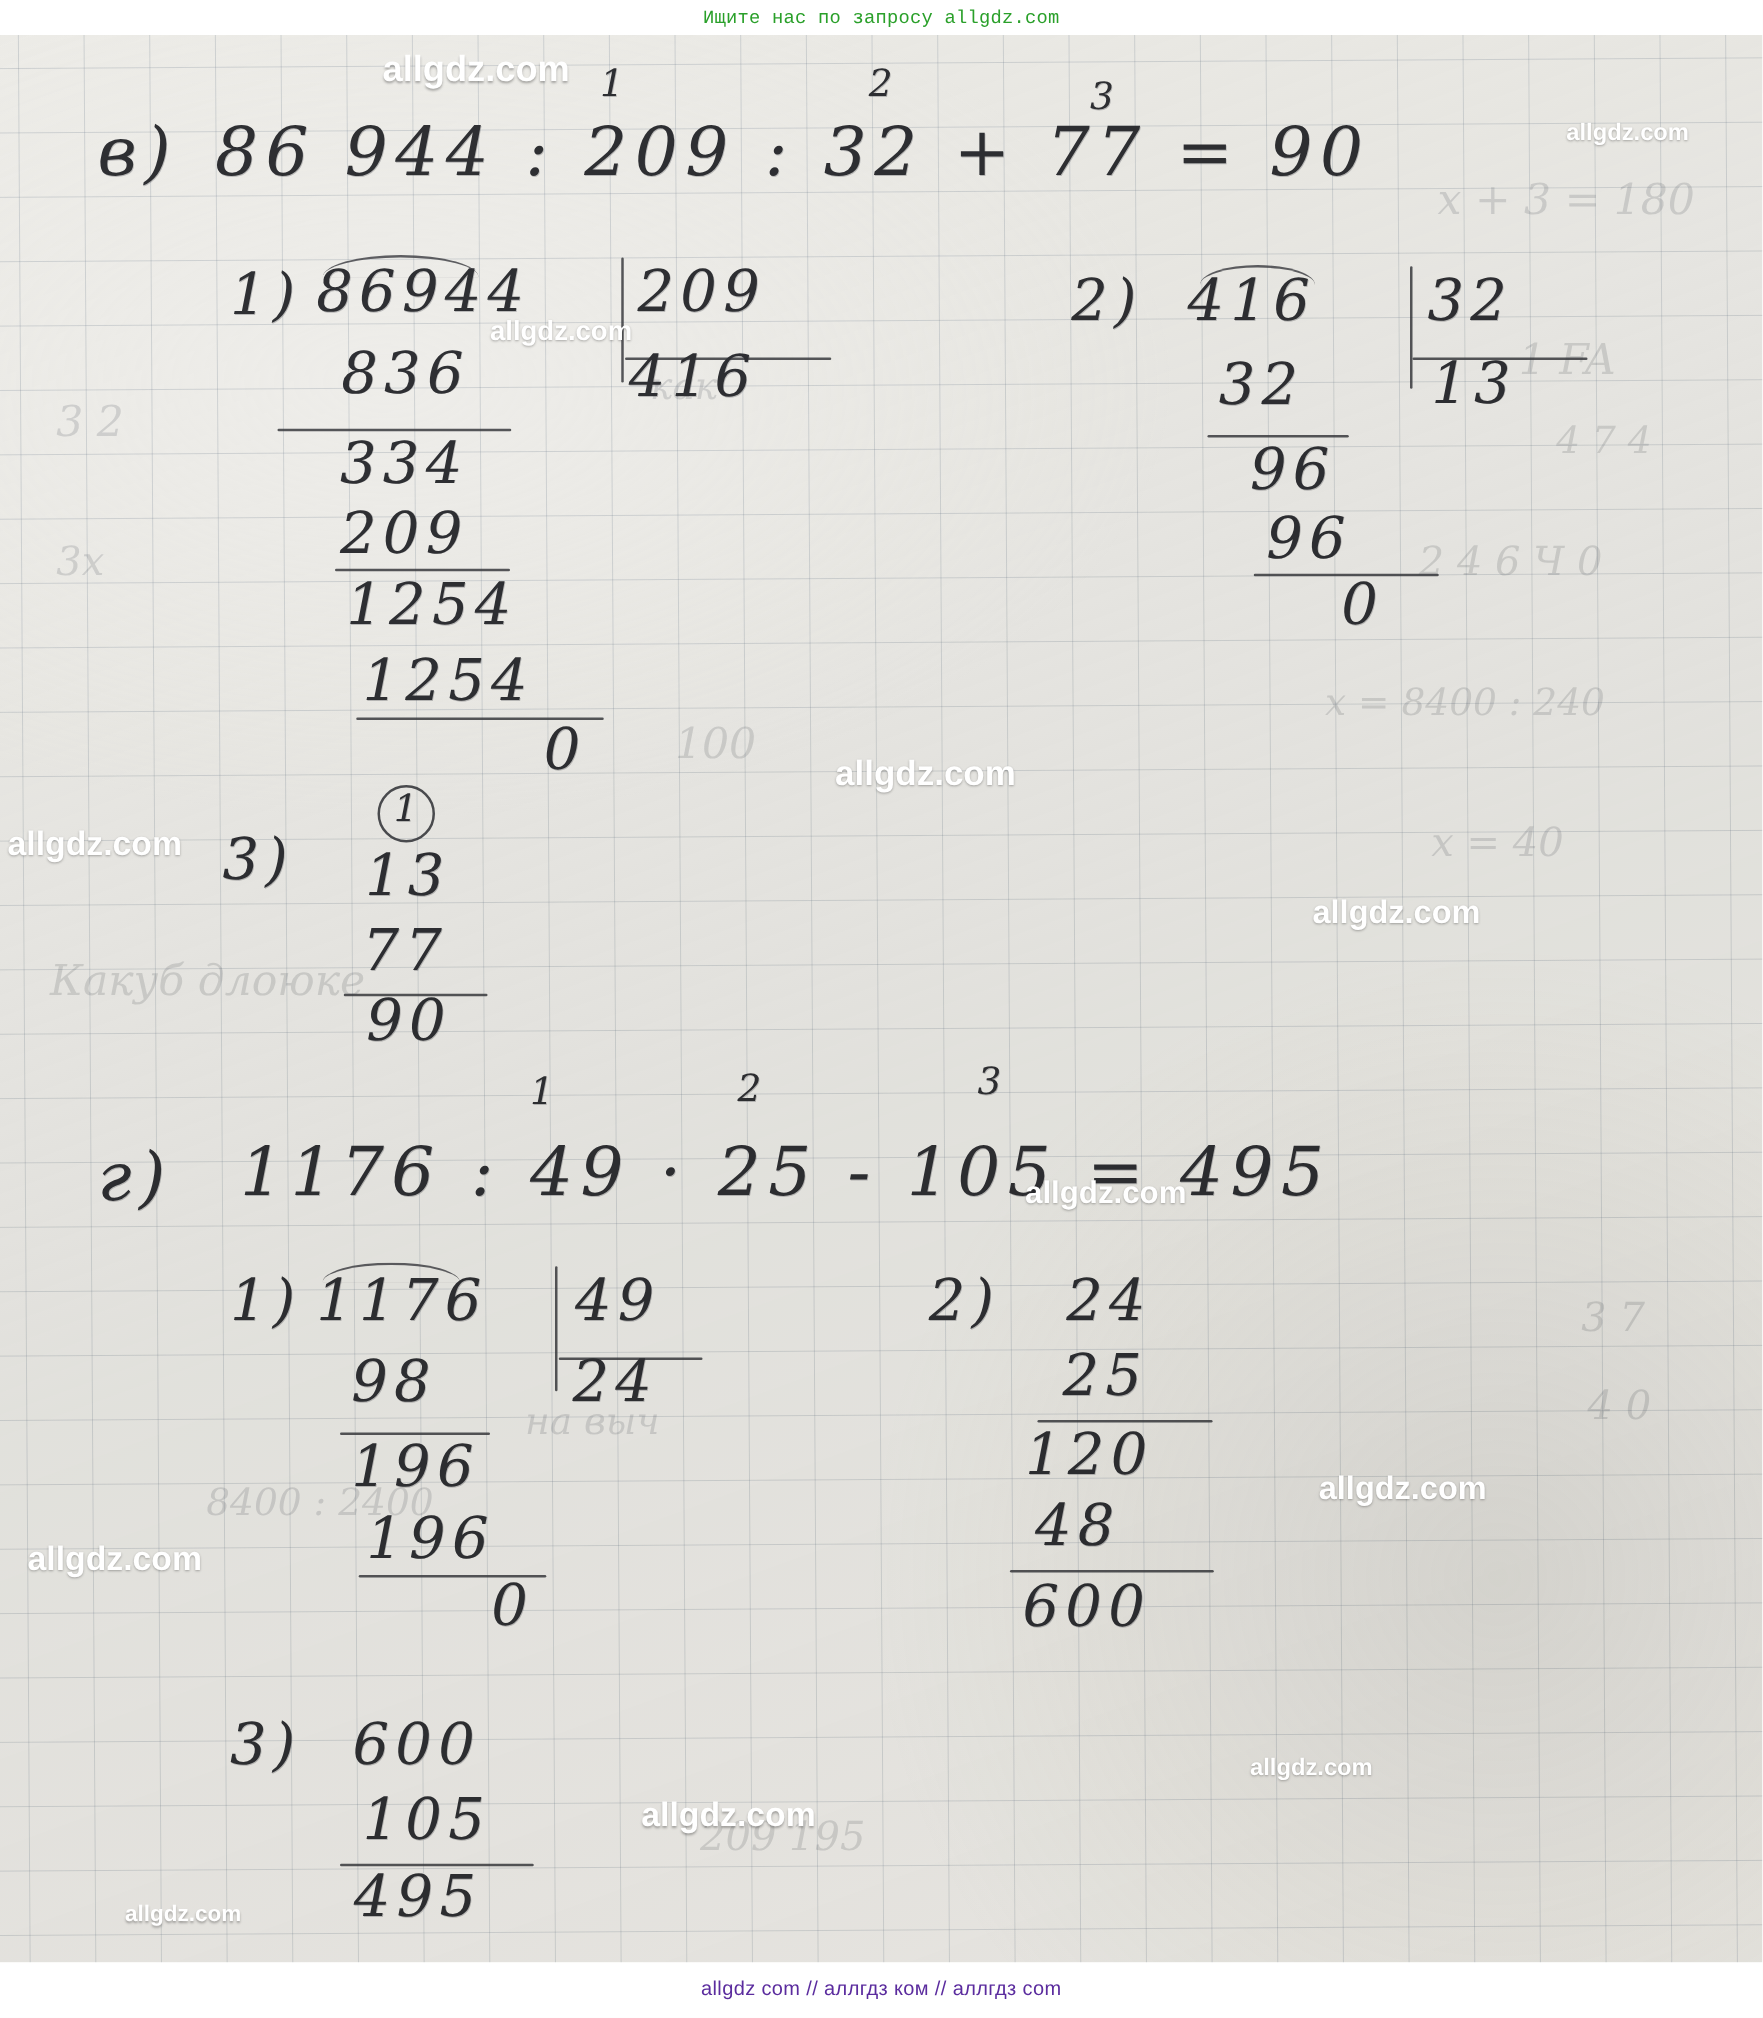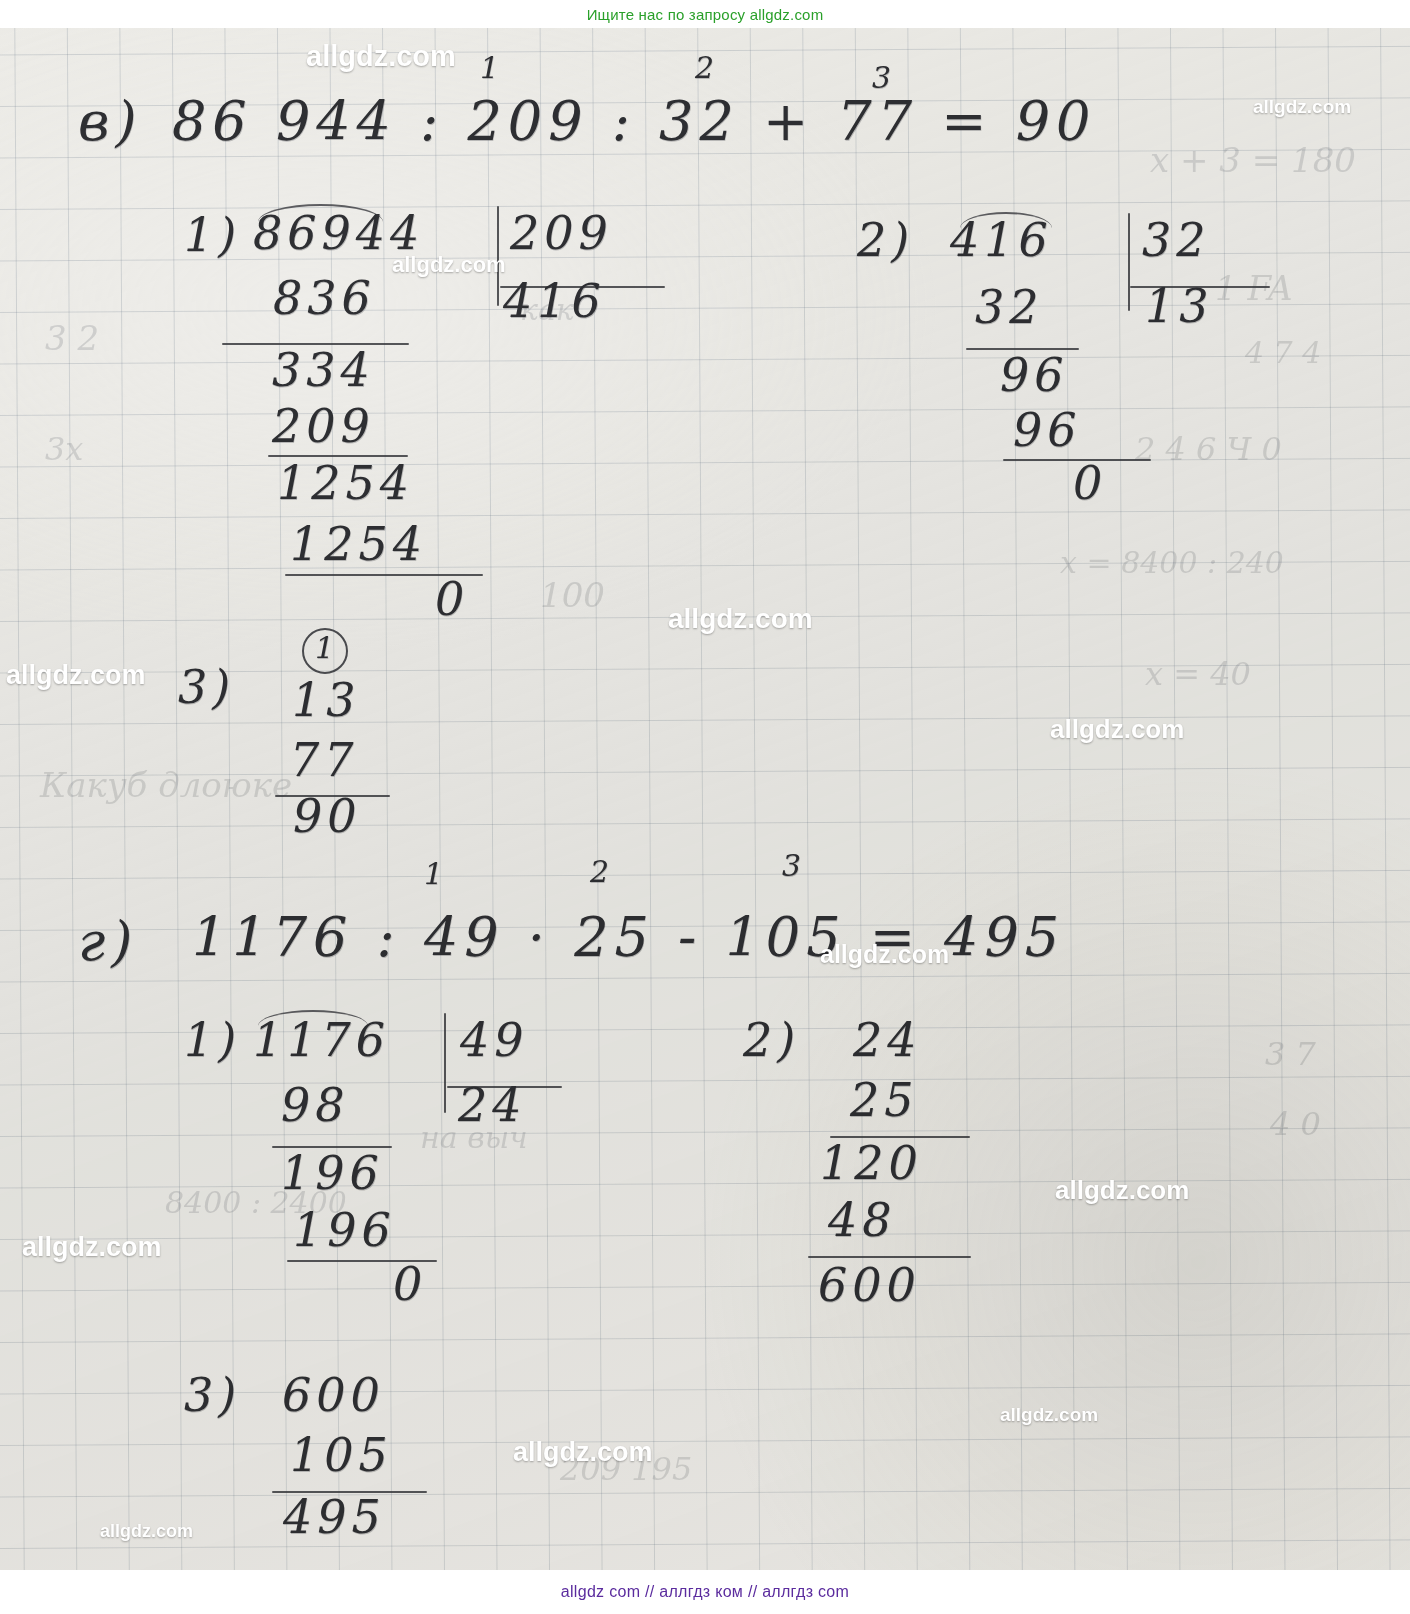--- a/index.html
+++ b/index.html
@@ -23,21 +23,21 @@
     height: 28px;
     background: #ffffff;
     display: flex;
     align-items: center;
     justify-content: center;
     z-index: 40;
   }
   #top-bar .txt {
     font-size: 15px;
     color: #2aa02a;
-    font-family: Liberation Sans, sans-serif;
+    font-family: Liberation Mono, monospace;
     letter-spacing: 0.2px;
   }
   #bottom-bar {
     position: absolute;
     left: 0; bottom: 0;
     width: 1410px;
     height: 44px;
     background: #ffffff;
     display: flex;
     align-items: center;

